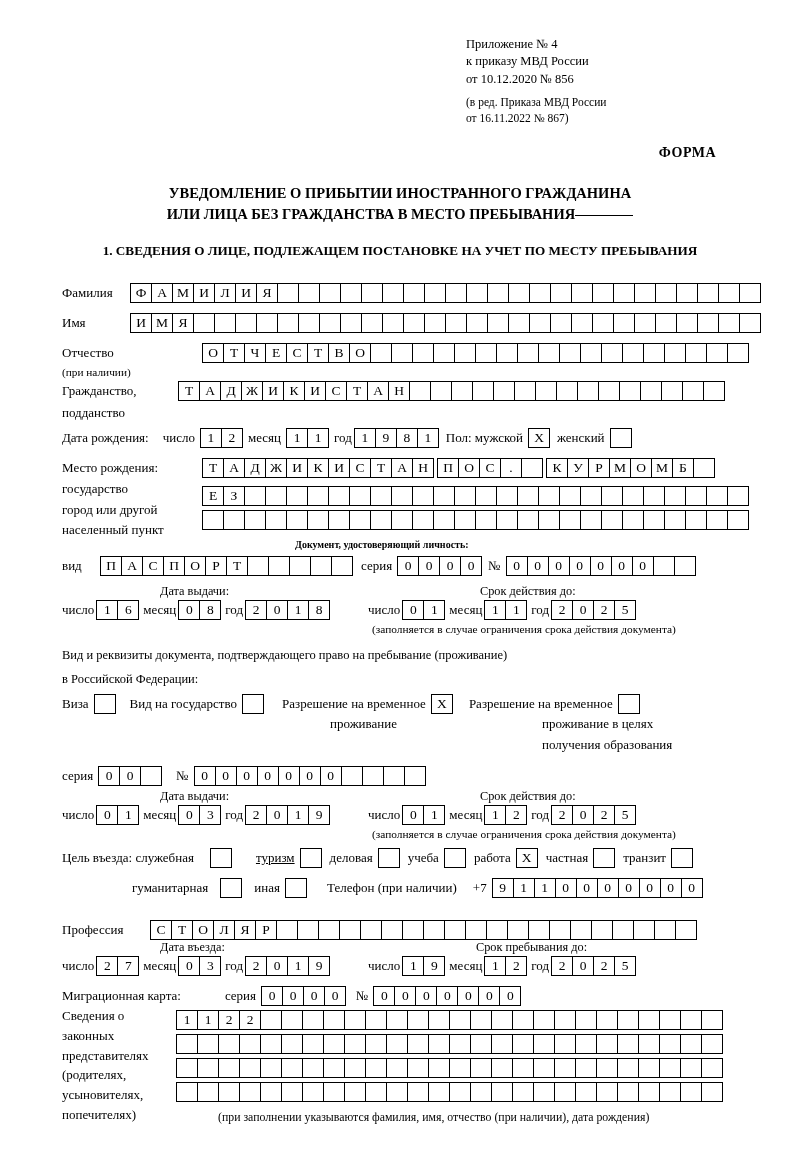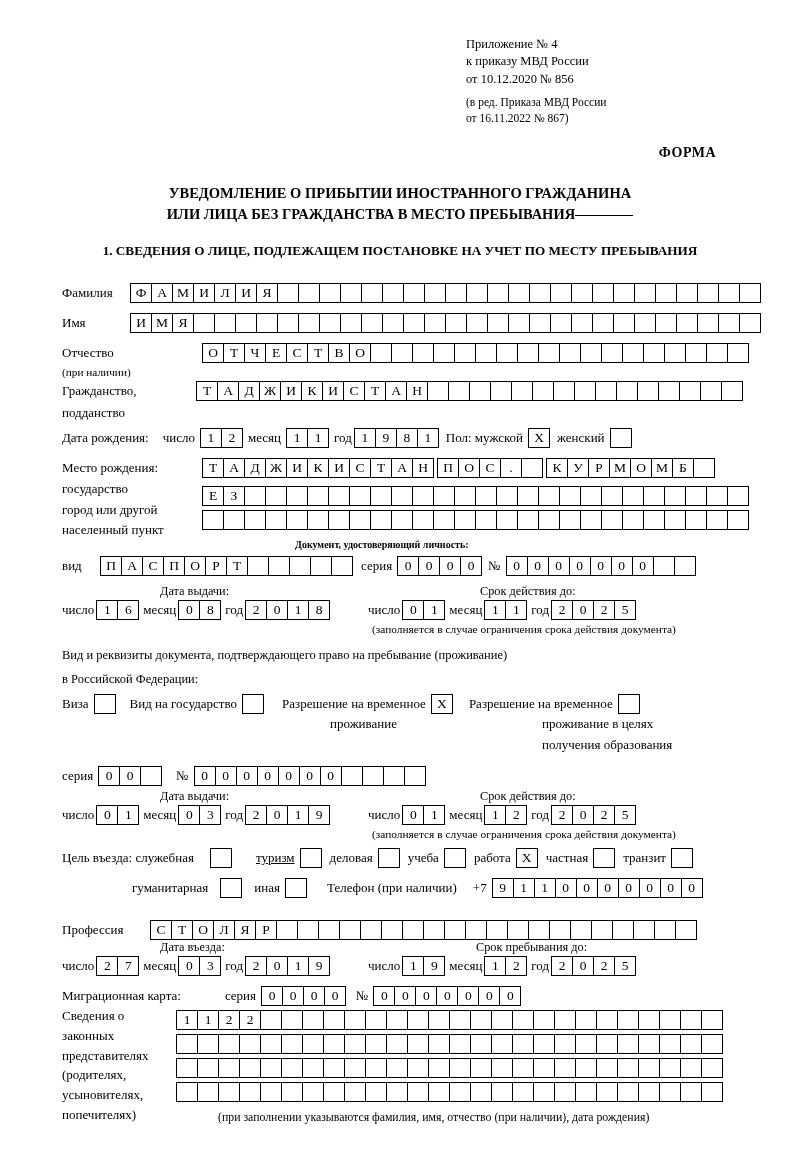--- a/index.html
+++ b/index.html
@@ -238,21 +238,21 @@
         <span class="cell"></span>
         <span class="cell"></span>
         <span class="cell"></span>
         <span class="cell"></span>
         <span class="cell"></span>
         <span class="cell"></span>
       </span>
   </div>
   <div class="note" style="top:366px; left:62px;">(при наличии)</div>
 
-  <div class="row" style="top:381px; left:62px;gap:18px;">
+  <div class="row" style="top:381px; left:62px;">
     <span class="lbl" style="width:116px; display:inline-block;">Гражданство,</span>
     <span class="cells">
         <span class="cell">Т</span>
         <span class="cell">А</span>
         <span class="cell">Д</span>
         <span class="cell">Ж</span>
         <span class="cell">И</span>
         <span class="cell">К</span>
         <span class="cell">И</span>
         <span class="cell">С</span>

